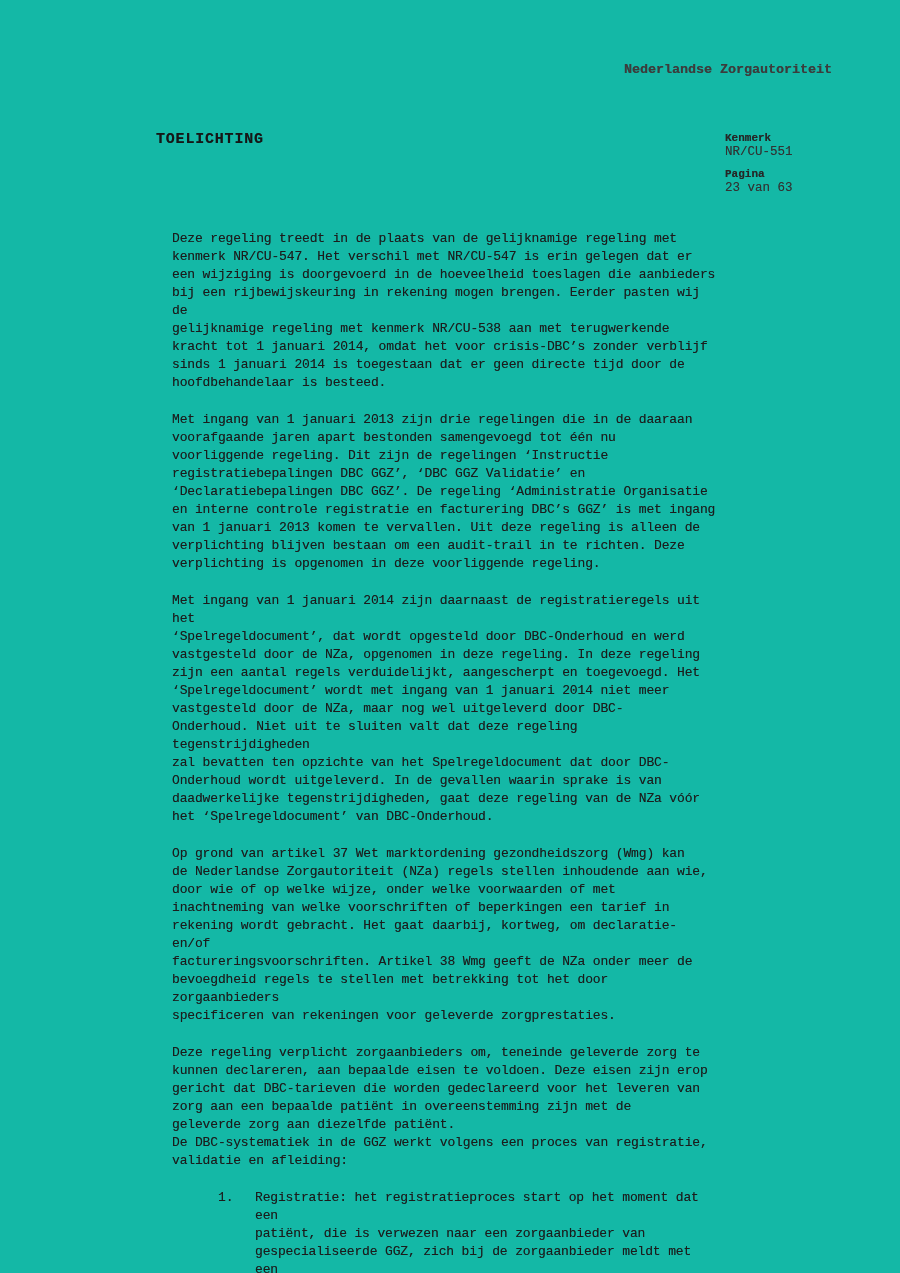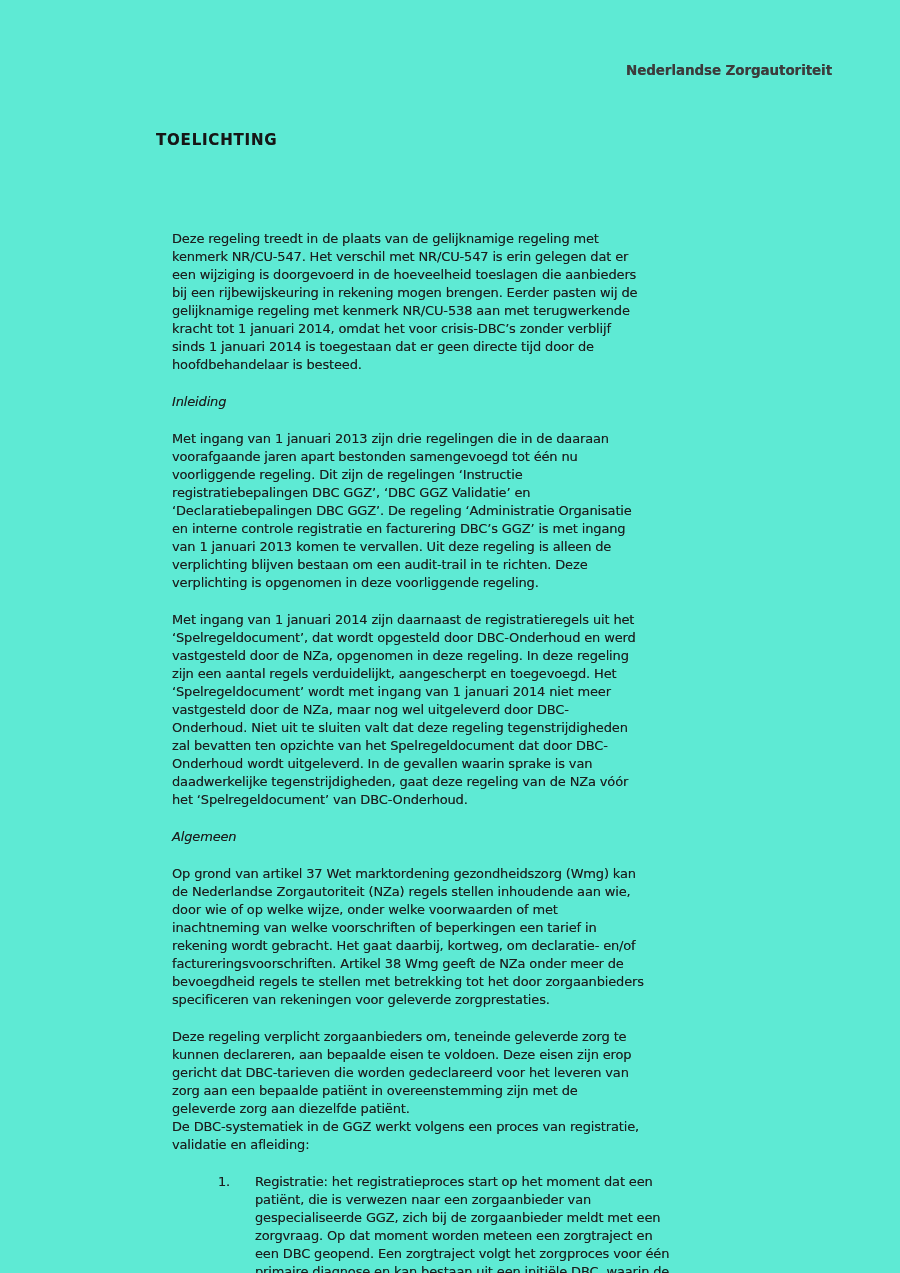--- a/index.html
+++ b/index.html
@@ -6,21 +6,22 @@
   body {
     width: 900px; height: 1273px;
     background: #ffffff;
     font-family: "DejaVu Sans", "Liberation Sans", sans-serif;
     color: #1c1c1c;
     position: relative;
     overflow: hidden;
   }
   .page {
     position: absolute; inset: 0;
-    background: #5eead4;
+    background: #14b8a6;
+    font-family: Liberation Mono, monospace;
   }
   
   .logo {
     position: absolute;
     top: 62px; right: 68px;
     font-size: 13.5px;
     font-weight: 700;
     color: #3c3c3c;
     letter-spacing: -0.1px;
     text-shadow: 0 0 0.6px rgba(60,60,60,0.7);
@@ -93,32 +94,41 @@
 </style>
 </head>
 <body>
 
 <div class="page">
 
   <div class="logo">Nederlandse Zorgautoriteit</div>
 
   <div class="doc-title">TOELICHTING</div>
 
+  <div class="meta">
+    <div class="block">
+      <div class="label">Kenmerk</div>
+      <div class="value">NR/CU-551</div>
+    </div>
+    <div class="block">
+      <div class="label">Pagina</div>
+      <div class="value">23 van 63</div>
+    </div>
+  </div>
 
   <div class="content">
     <p>Deze regeling treedt in de plaats van de gelijknamige regeling met
 kenmerk NR/CU-547. Het verschil met NR/CU-547 is erin gelegen dat er
 een wijziging is doorgevoerd in de hoeveelheid toeslagen die aanbieders
 bij een rijbewijskeuring in rekening mogen brengen. Eerder pasten wij de
 gelijknamige regeling met kenmerk NR/CU-538 aan met terugwerkende
 kracht tot 1 januari 2014, omdat het voor crisis-DBC’s zonder verblijf
 sinds 1 januari 2014 is toegestaan dat er geen directe tijd door de
 hoofdbehandelaar is besteed.</p>
 
-    <p class="section-heading">Inleiding</p>
 
     <p>Met ingang van 1 januari 2013 zijn drie regelingen die in de daaraan
 voorafgaande jaren apart bestonden samengevoegd tot één nu
 voorliggende regeling. Dit zijn de regelingen ‘Instructie
 registratiebepalingen DBC GGZ’, ‘DBC GGZ Validatie’ en
 ‘Declaratiebepalingen DBC GGZ’. De regeling ‘Administratie Organisatie
 en interne controle registratie en facturering DBC’s GGZ’ is met ingang
 van 1 januari 2013 komen te vervallen. Uit deze regeling is alleen de
 verplichting blijven bestaan om een audit-trail in te richten. Deze
 verplichting is opgenomen in deze voorliggende regeling.</p>
@@ -128,21 +138,20 @@
 vastgesteld door de NZa, opgenomen in deze regeling. In deze regeling
 zijn een aantal regels verduidelijkt, aangescherpt en toegevoegd. Het
 ‘Spelregeldocument’ wordt met ingang van 1 januari 2014 niet meer
 vastgesteld door de NZa, maar nog wel uitgeleverd door DBC-
 Onderhoud. Niet uit te sluiten valt dat deze regeling tegenstrijdigheden
 zal bevatten ten opzichte van het Spelregeldocument dat door DBC-
 Onderhoud wordt uitgeleverd. In de gevallen waarin sprake is van
 daadwerkelijke tegenstrijdigheden, gaat deze regeling van de NZa vóór
 het ‘Spelregeldocument’ van DBC-Onderhoud.</p>
 
-    <p class="section-heading">Algemeen</p>
 
     <p>Op grond van artikel 37 Wet marktordening gezondheidszorg (Wmg) kan
 de Nederlandse Zorgautoriteit (NZa) regels stellen inhoudende aan wie,
 door wie of op welke wijze, onder welke voorwaarden of met
 inachtneming van welke voorschriften of beperkingen een tarief in
 rekening wordt gebracht. Het gaat daarbij, kortweg, om declaratie- en/of
 factureringsvoorschriften. Artikel 38 Wmg geeft de NZa onder meer de
 bevoegdheid regels te stellen met betrekking tot het door zorgaanbieders
 specificeren van rekeningen voor geleverde zorgprestaties.</p>
 

